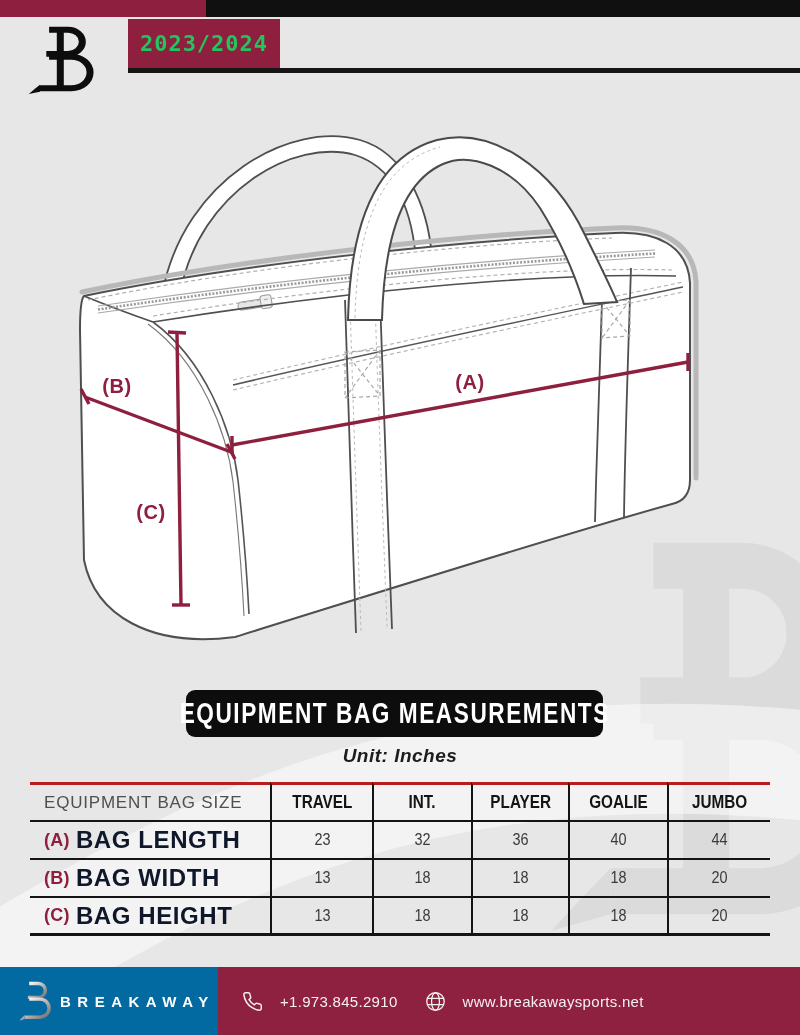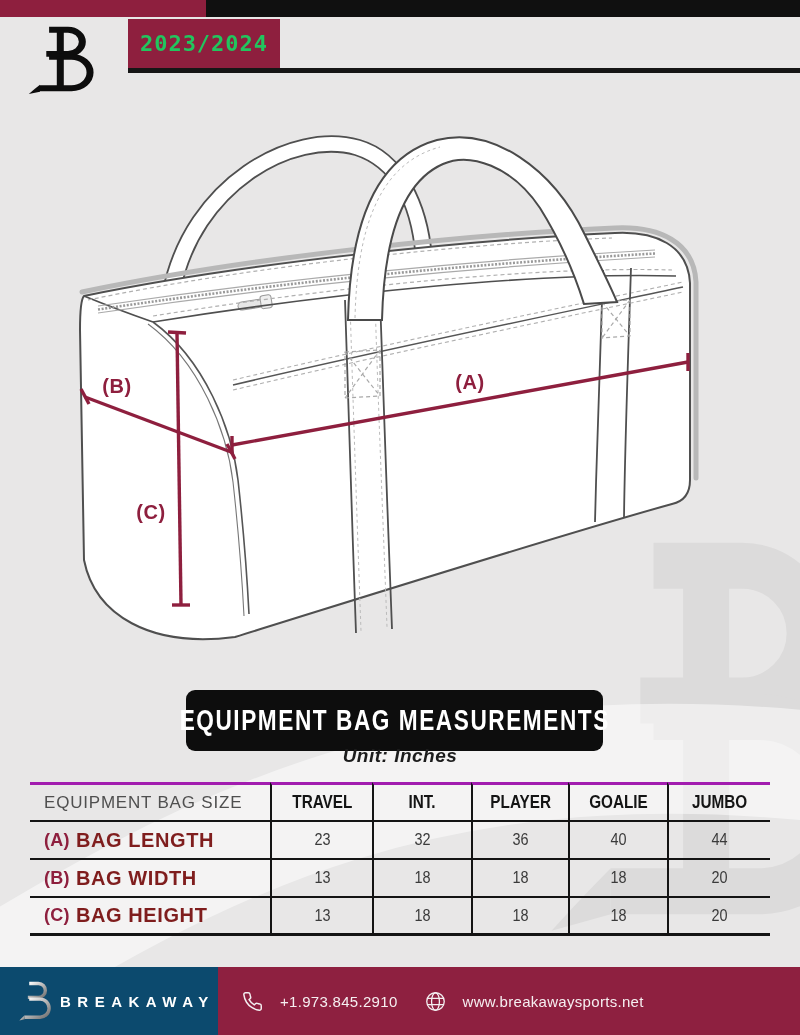--- a/index.html
+++ b/index.html
@@ -19,44 +19,44 @@
   .titlebar .title-box{width:520px;height:100%;background:#ffffff;border:1px solid #c8c8c8;
             box-sizing:border-box;display:flex;align-items:center;justify-content:center;}
   .title-text{font-size:28px;font-weight:700;letter-spacing:.5px;color:#101010;white-space:nowrap;}
   .year-box{width:152px;height:100%;background:#8e1f3e;display:flex;align-items:center;justify-content:center;}
   .year-text{font-family:"DejaVu Sans Mono", monospace;font-weight:700;font-size:22px;color:#22c55e;letter-spacing:1px;}
   .header-logo{position:absolute;left:26px;top:22px;z-index:4;}
   
   .bag{position:absolute;left:0;top:100px;width:800px;height:580px;z-index:2;}
   .dim-label{font-family:"Liberation Sans", sans-serif;font-weight:700;font-size:20px;fill:#8e1f3e;text-anchor:middle;letter-spacing:.5px;}
   
-  .banner{position:absolute;left:186px;top:690px;width:417px;height:61px;background:#0d0d0d;border-radius:9px;
+  .banner{position:absolute;left:186px;top:690px;width:417px;height:47px;background:#0d0d0d;border-radius:9px;
           display:flex;align-items:center;justify-content:center;z-index:4;}
   .banner-text{color:#fff;font-weight:700;font-size:29px;letter-spacing:2px;white-space:nowrap;
           display:inline-block;transform:scaleX(.78);}
   .unit{position:absolute;left:0;top:745px;width:800px;text-align:center;z-index:4;
         font-style:italic;font-weight:700;font-size:19px;color:#1c1c1c;letter-spacing:.5px;}
   
   .size-table{position:absolute;left:30px;top:782px;width:740px;z-index:4;
         display:grid;grid-template-columns:240px 102px 99px 97px 99px 103px;}
   .cell{display:flex;align-items:center;justify-content:center;box-sizing:border-box;height:38px;background:transparent;}
-  .hrow .cell{height:40px;border-top:3px solid #a21caf;border-bottom:2px solid #141414;text-align:center;}
+  .hrow .cell{height:40px;border-top:3px solid #b91c1c;border-bottom:2px solid #141414;text-align:center;}
   .r1 .cell,.r2 .cell{border-bottom:2px solid #141414;}
   .r3 .cell{border-bottom:3px solid #141414;}
   .vline{border-left:2px solid #141414;}
   .label-cell{justify-content:flex-start;padding-left:14px;}
   .corner-h{color:#4f4f4f;font-size:17px;letter-spacing:.8px;}
   .size-h{font-weight:700;font-size:18px;color:#141414;}
   .cond{display:inline-block;transform:scaleX(.85);white-space:nowrap;}
   .row-prefix{color:#8e1f3e;font-weight:700;font-size:18px;margin-right:6px;letter-spacing:.3px;}
-  .row-label{color:#7f1d1d;font-weight:600;font-size:20px;letter-spacing:.6px;}
+  .row-label{color:#0f172a;font-weight:600;font-size:24px;letter-spacing:.6px;}
   .val{font-size:17px;color:#3a3a3a;font-weight:500;}
   
   .footer{position:absolute;left:0;top:967px;width:800px;height:68px;display:flex;z-index:5;}
-  .footer-brandbox{width:218px;height:100%;background:#0c4a6e;display:flex;align-items:center;gap:8px;padding-left:18px;box-sizing:border-box;}
+  .footer-brandbox{width:218px;height:100%;background:#0369a1;display:flex;align-items:center;gap:8px;padding-left:18px;box-sizing:border-box;}
   .brand-name{color:#fff;font-weight:700;font-size:15px;letter-spacing:6.5px;}
   .footer-contact{flex:1;height:100%;background:#8e2040;display:flex;align-items:center;gap:27px;padding-left:24px;box-sizing:border-box;}
   .contact-item{display:flex;align-items:center;gap:17px;color:#f6eff1;font-size:15px;letter-spacing:.3px;text-decoration:none;}
   .cicon{flex:0 0 auto;display:block;}
 </style>
 </head>
 <body>
 
 <svg class="watermark" viewBox="0 0 100 132" preserveAspectRatio="xMinYMin meet">
   <g fill="none" stroke="#dcdbdb" stroke-width="14">

